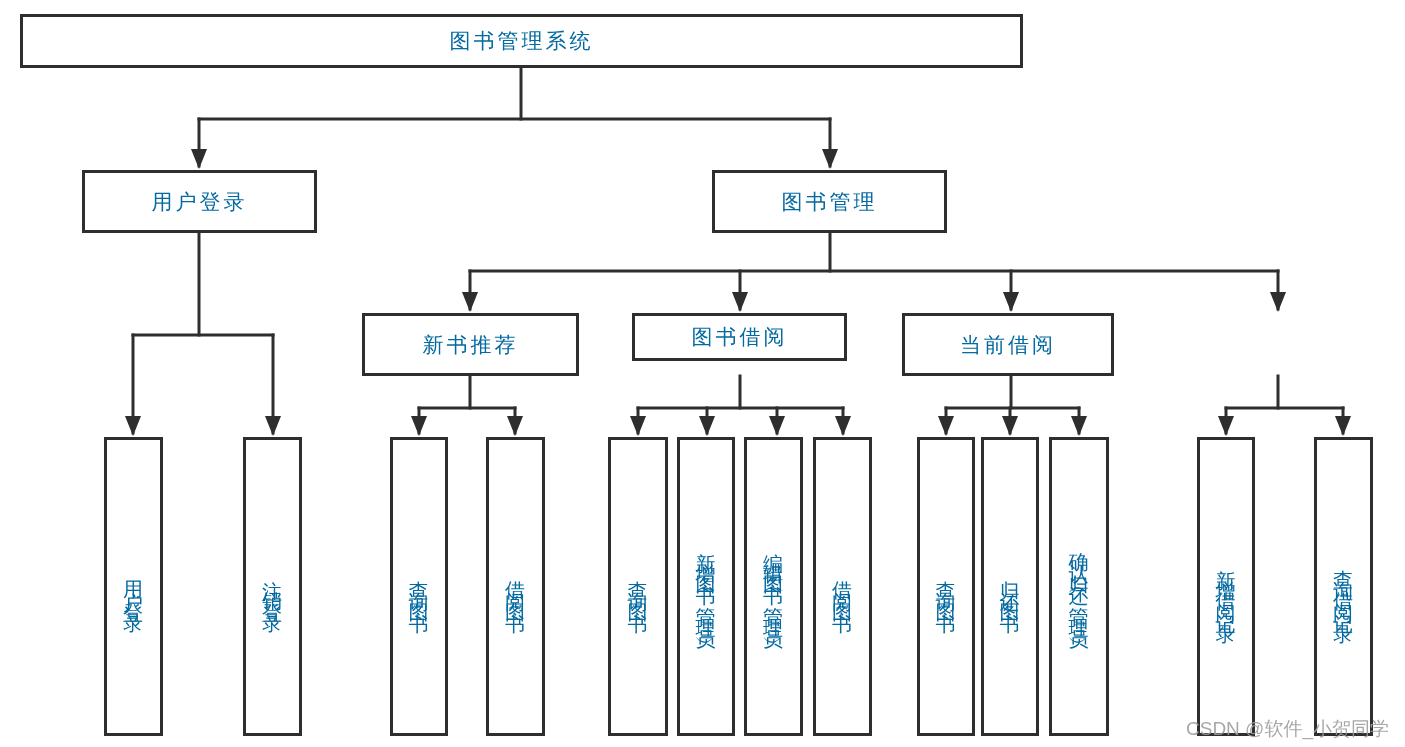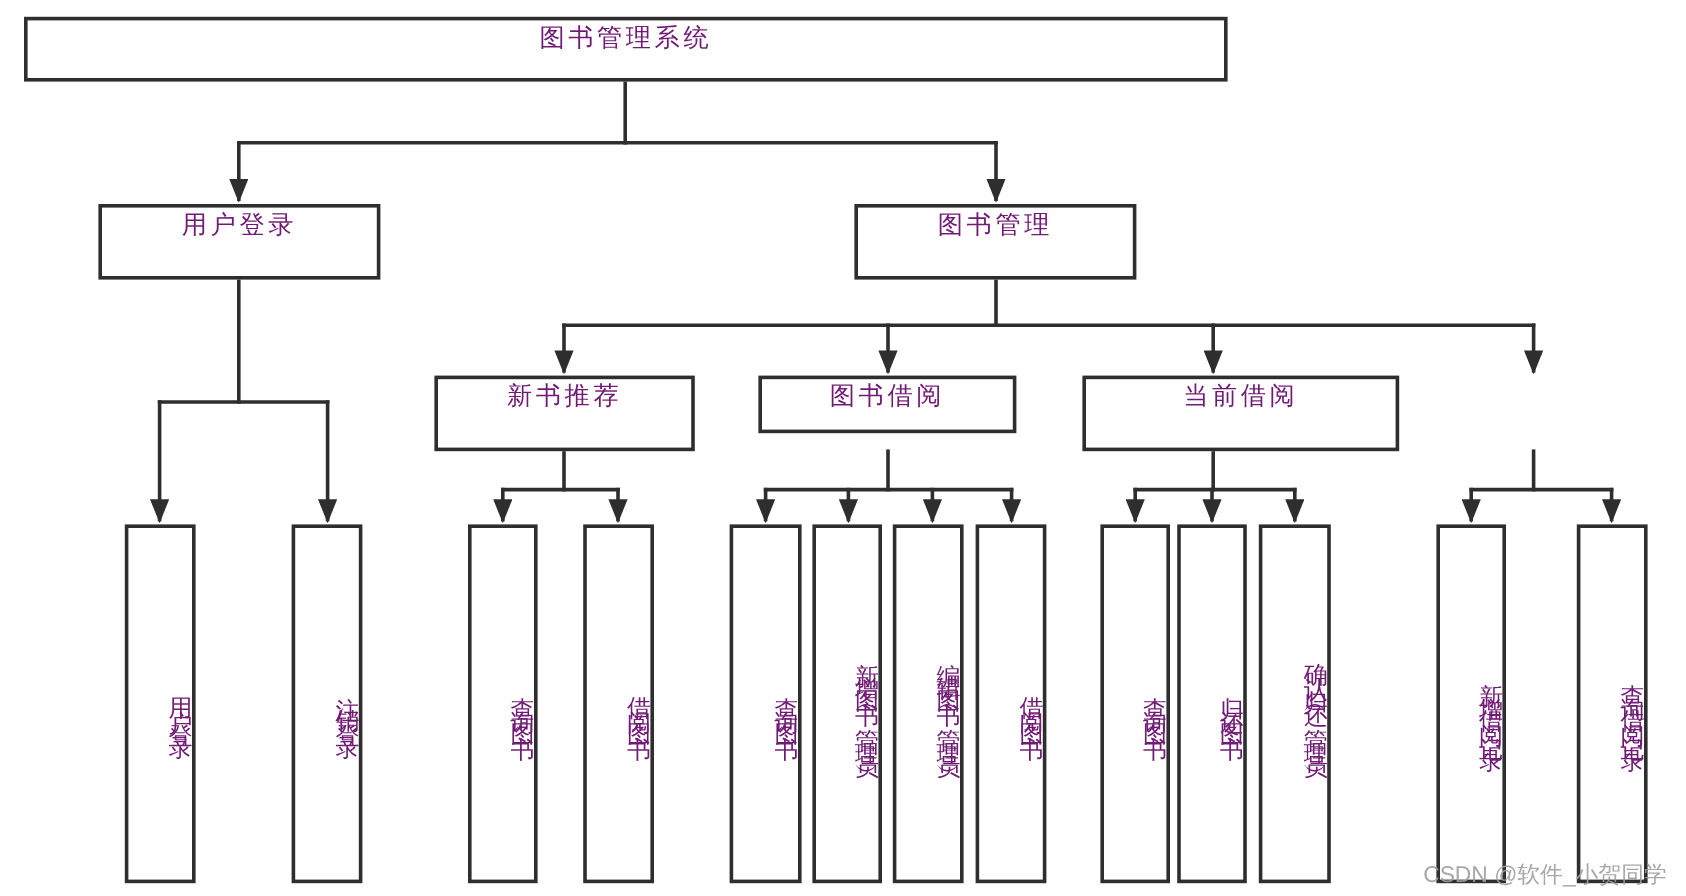--- a/index.html
+++ b/index.html
@@ -11,23 +11,23 @@
     overflow: hidden;
     font-family: "Liberation Sans", "DejaVu Sans", sans-serif;
   }
   .edges { position: absolute; left: 0; top: 0; }
   .box {
     position: absolute;
     background: #ffffff;
     border: 3px solid #2e2e2e;
     box-sizing: border-box;
     display: flex;
-    align-items: flex-start;
+    align-items: center;
     justify-content: center;
-    color: #701a75;
+    color: #0369a1;
   }
   .h { font-size: 21px; letter-spacing: 3px; white-space: nowrap; }
   .v {
     writing-mode: vertical-rl;
     text-orientation: mixed;
     font-size: 20px;
     letter-spacing: 11px;
     line-height: 1;
   }
   .watermark {
@@ -106,21 +106,21 @@
   <div class="box h" style="left:362px;top:313px;width:217px;height:63px">
     <span>新书推荐</span>
   </div>
 
   <div class="box h" style="left:712px;top:170px;width:235px;height:63px">
     <span>图书管理</span>
   </div>
   <div class="box h" style="left:632px;top:313px;width:215px;height:48px">
     <span>图书借阅</span>
   </div>
-  <div class="box h" style="left:902px;top:313px;width:264px;height:63px">
+  <div class="box h" style="left:902px;top:313px;width:212px;height:63px">
     <span>当前借阅</span>
   </div>
 
   <div class="box v" style="left:104px;top:437px;width:59px;height:299px">
     <span>用户登录</span>
   </div>
   <div class="box v" style="left:243px;top:437px;width:59px;height:299px">
     <span>注销登录</span>
   </div>
 

